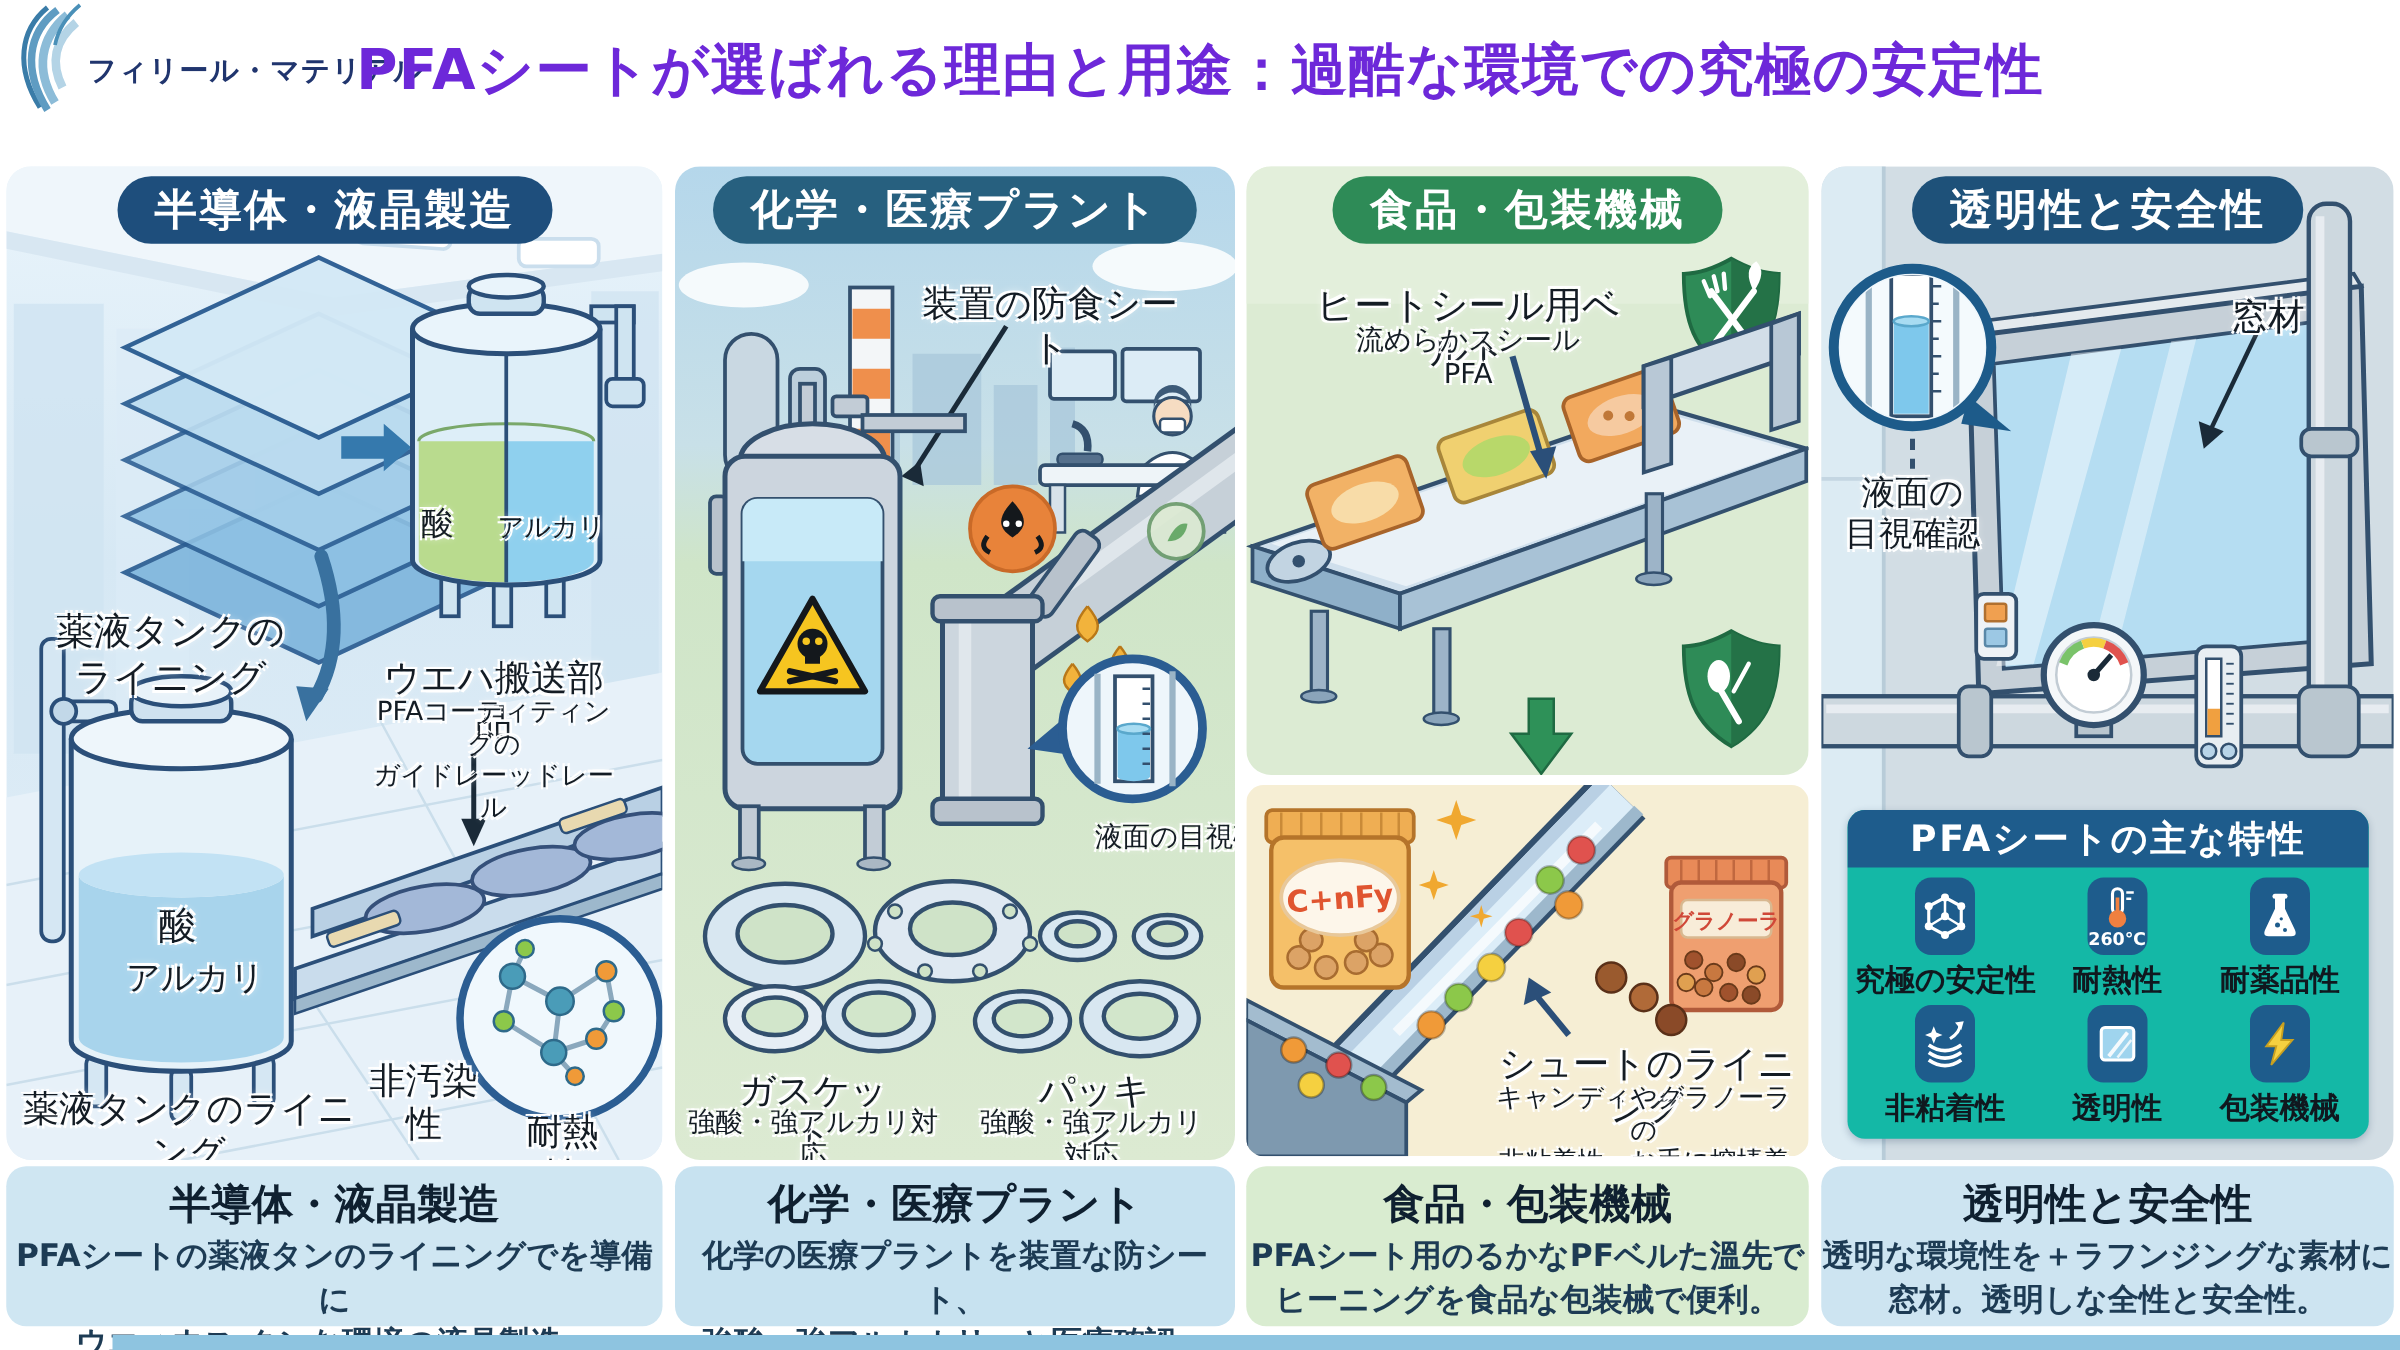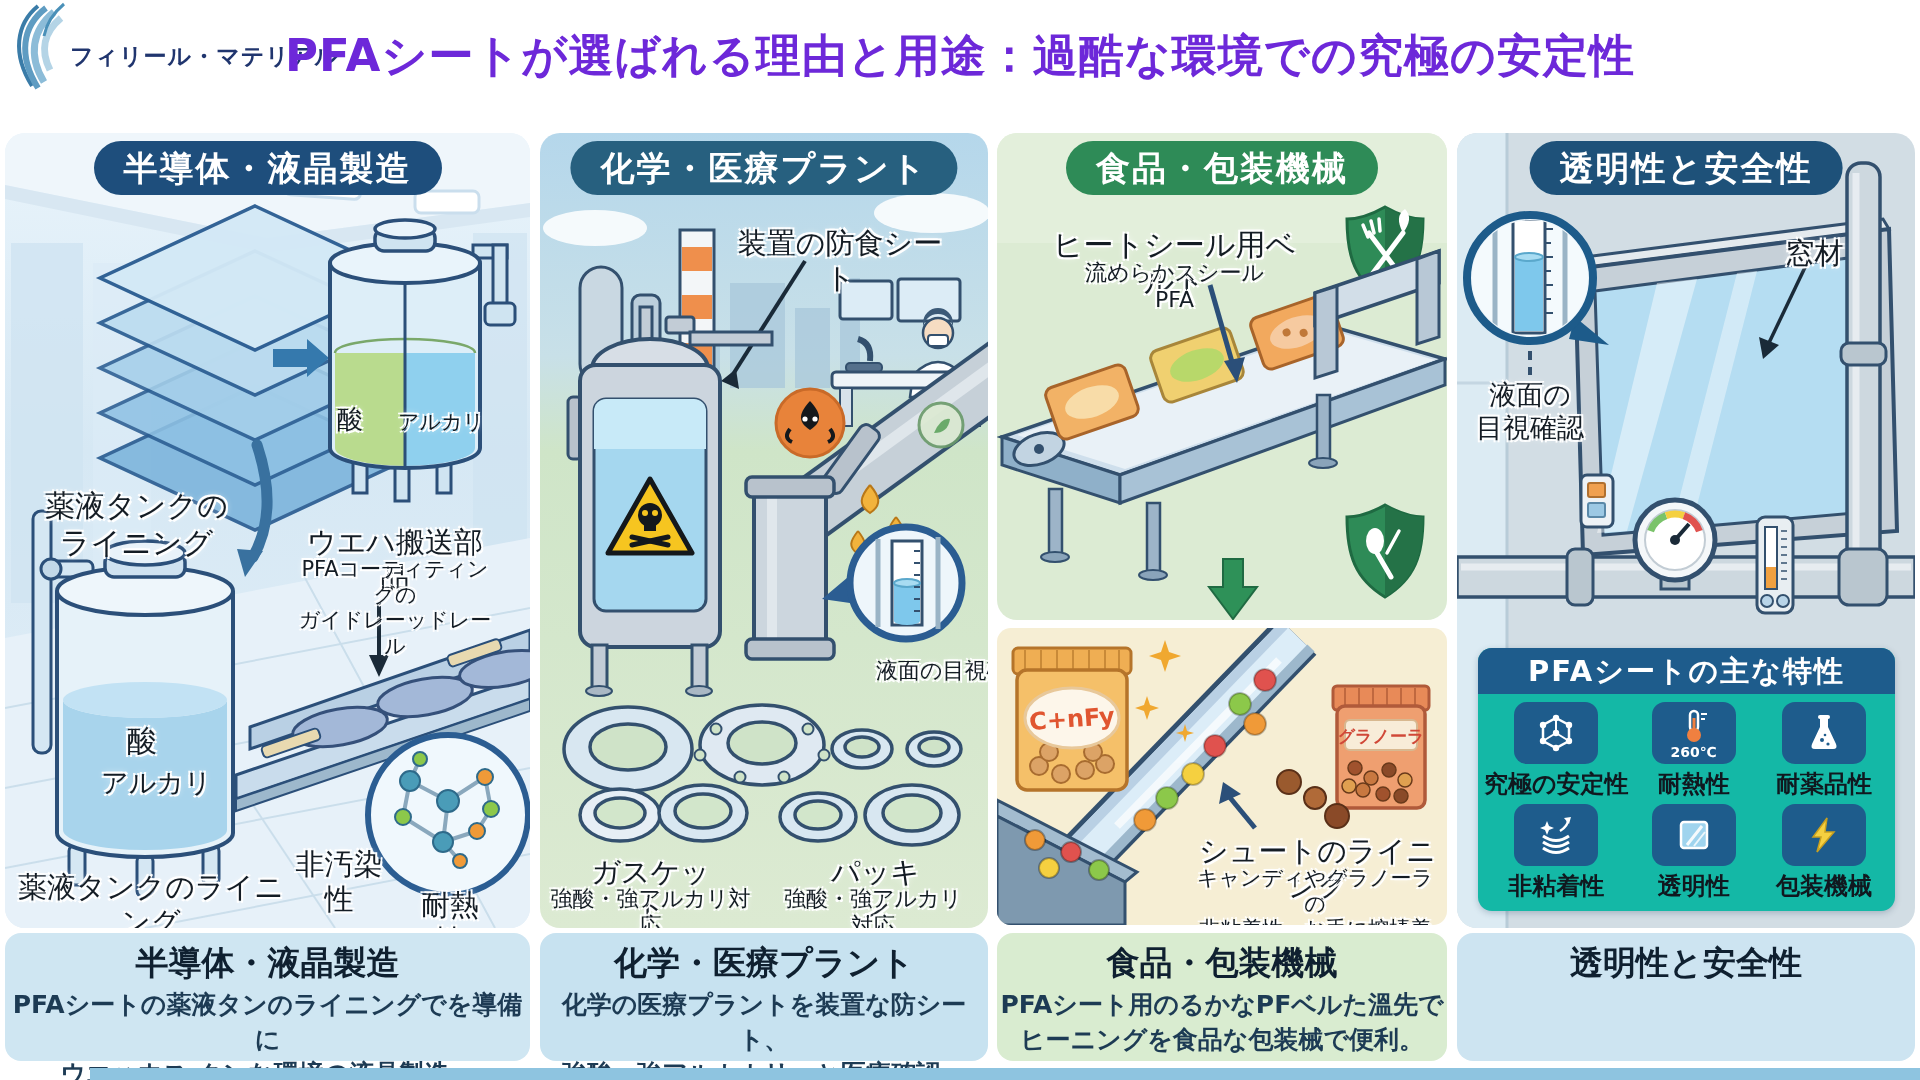--- a/index.html
+++ b/index.html
@@ -33,21 +33,21 @@
   .footer-title { font-size:33px; font-weight:bold; color:#0f2030; }
   .footer-body  { font-size:25px; font-weight:bold; color:#1d3b54; line-height:1.38; white-space:pre-line; margin-top:2px; }
 
   
   .features { position:absolute; left:21px; top:515px; width:417px; height:263px; border-radius:14px;
               overflow:hidden; background:#14b8a6; box-shadow:0 2px 6px rgba(30,60,90,.25); z-index:4; }
   .features-header { height:46px; line-height:46px; background:#1e5c8c; color:#fff; text-align:center;
                      font-size:29px; font-weight:bold; letter-spacing:2px; }
   .features-grid { display:grid; grid-template-columns:1fr 1fr 1fr; padding:8px 6px 0 6px; row-gap:4px; }
   .feat { display:flex; flex-direction:column; align-items:center; }
-  .tile { width:84px; height:62px; background:#1e5c8c; border-radius:13px; display:flex; flex-direction:column;
+  .tile { width:48px; height:62px; background:#1e5c8c; border-radius:13px; display:flex; flex-direction:column;
           align-items:center; justify-content:center;text-align:center; }
   .tile-value { color:#fff; font-size:14px; font-weight:bold; line-height:1; margin-top:1px; }
   .feat-label { font-size:24px; font-weight:bold; color:#10181f; margin-top:4px; white-space:nowrap; }
 
   .bottom-strip { position:absolute; left:90px; top:1068px; width:1830px; height:12px; background:#8ec4e0; }
 </style>
 </head>
 <body>
 
 <div class="stage">
@@ -689,17 +689,19 @@
                   <polygon points="23,3 9,22 17,22 13,37 30,17 21,17" fill="#f5d040" stroke="#c8a020" stroke-width="1.5"></polygon>
                 </svg>
             </div>
             <div class="feat-label">包装機械</div>
           </div>
         </div>
       </div>
     </div>
     <div class="col-footer" style="background:#cde4f1;">
       <div class="footer-title">透明性と安全性</div>
+      <div class="footer-body">透明な環境性を＋ラフンジングな素材に
+窓材。透明しな全性と安全性。</div>
     </div>
   </section>
 
   <div class="bottom-strip"></div>
 </div>
 
 </body></html>

